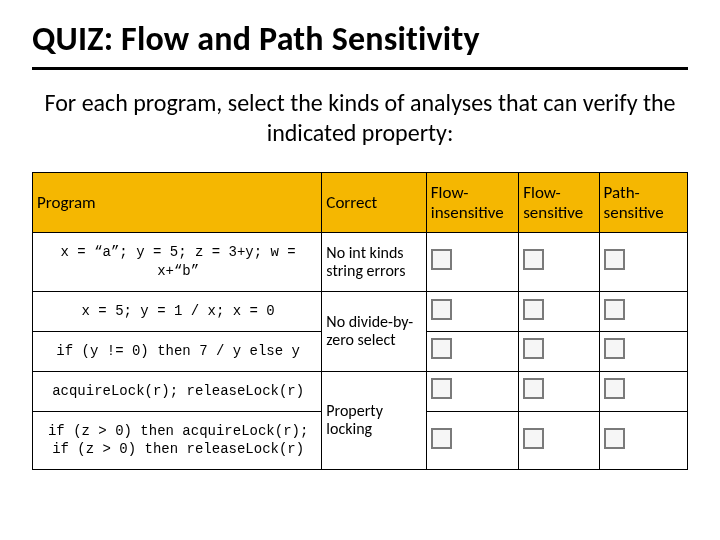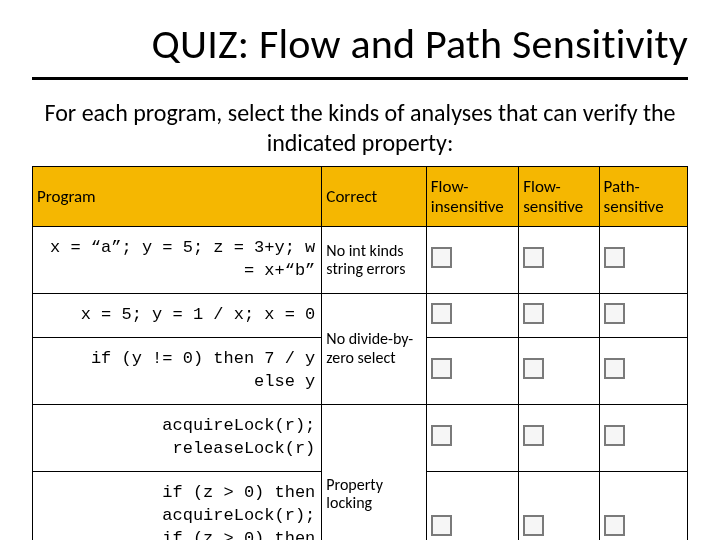--- a/index.html
+++ b/index.html
@@ -1,32 +1,32 @@
 <!DOCTYPE html>
 <html><head>
 <meta charset="utf-8">
 <style>
   * { margin: 0; padding: 0; box-sizing: border-box; }
   html, body { width: 720px; height: 540px; font-family: Calibri, "Segoe UI", Arial, sans-serif; background: #fff; color: #000; }
   .slide { width: 720px; height: 540px; padding: 18px 32px 24px 32px; }
   .title {
-    font-size: 42px;
-    text-align: right;
-    font-weight: 400;
+    font-size: 34px;
+    text-align: left;
+    font-weight: 700;
     padding-bottom: 8px;
     border-bottom: 3px solid #000;
     margin-bottom: 18px;
     letter-spacing: 0.2px;
   }
   .subtitle {
     font-size: 24px;
     text-align: center;
     font-weight: 400;
     line-height: 1.25;
-    margin: 0 10px 8px 10px;
+    margin: 0 10px 24px 10px;
   }
   table.quiz {
     width: 656px;
     border-collapse: collapse;
     table-layout: fixed;
   }
   table.quiz col.c-prog { width: 288px; }
   table.quiz col.c-prop { width: 104px; }
   table.quiz col.c-a    { width: 92px; }
   table.quiz col.c-b    { width: 80px; }
@@ -40,23 +40,23 @@
     font-size: 17px;
     line-height: 1.15;
   }
   table.quiz thead th {
     background: #f5b701;
     font-weight: 400;
     padding-top: 10px;
     padding-bottom: 10px;
   }
   table.quiz td.program {
-    text-align: right;
+    text-align: center;
     font-family: "Courier New", monospace;
-    font-size: 17px;
+    font-size: 14px;
     white-space: pre-wrap;
     padding: 10px 6px 10px 8px;
     line-height: 1.35;
   }
   table.quiz td.property {
     font-size: 16px;
     padding: 6px 4px;
   }
   .checkbox {
     display: inline-block;

